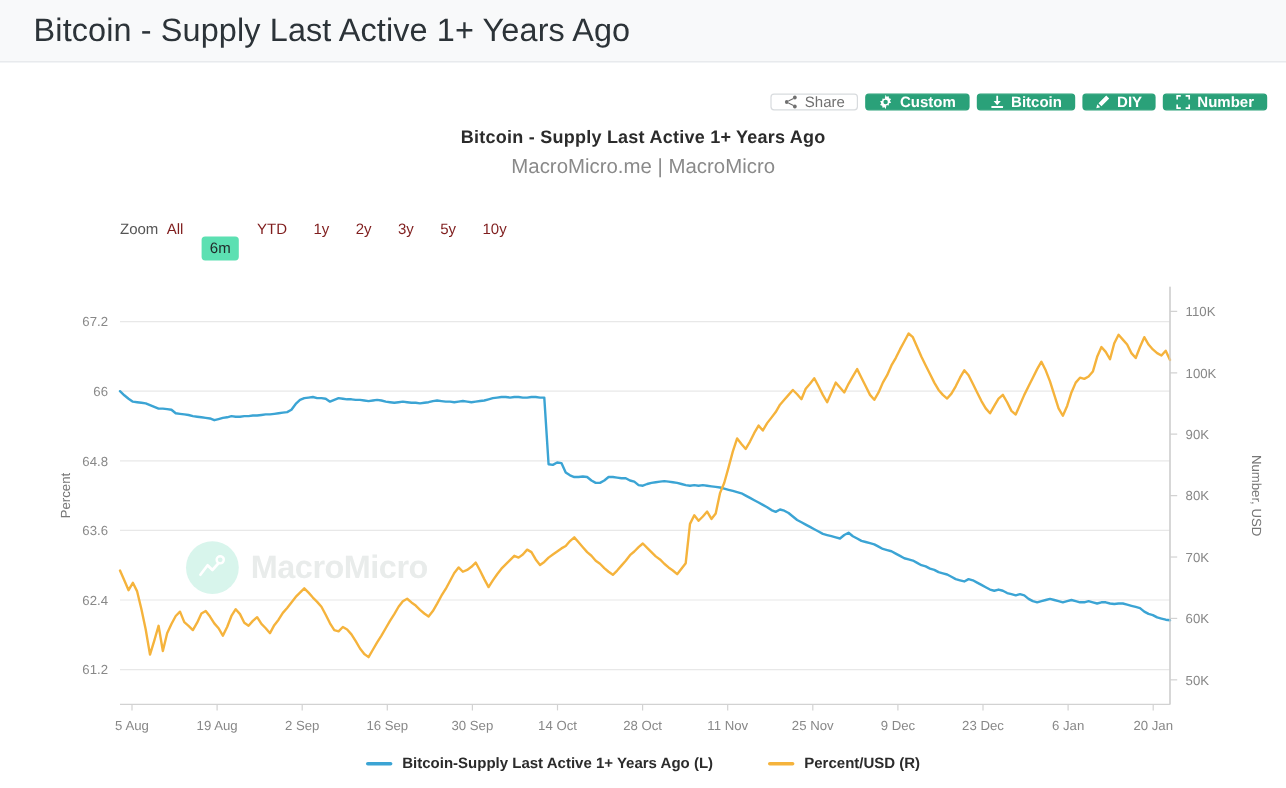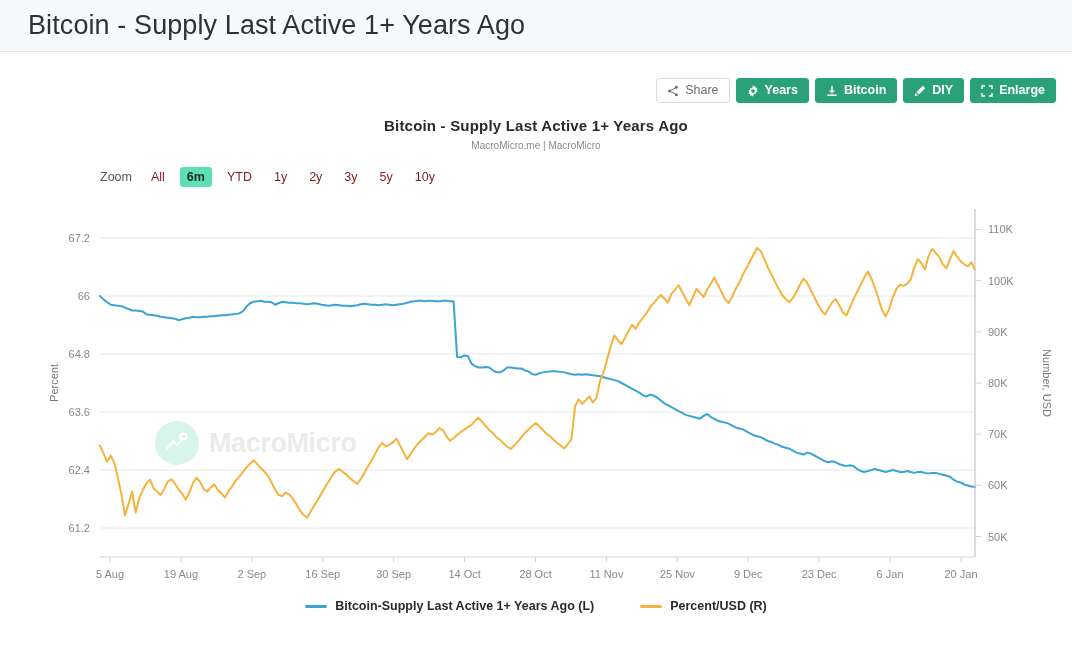--- a/index.html
+++ b/index.html
@@ -23,46 +23,46 @@
     font-size:27px; font-weight:400; color:#2c3338; letter-spacing:.1px;
     white-space:nowrap;
   }
   
   #toolbar{
     display:flex; justify-content:flex-end; align-items:center;
     gap:6px; padding:26px 16px 0 0;
   }
   .tb-btn{
     display:inline-flex; align-items:center; gap:6px;
-    height:25px; padding:0 10px;
+    height:14px; padding:0 10px;
     border-radius:3px; font-size:12.5px; font-weight:600;
     background:#2aa179; color:#fff; border:1px solid #2aa179;
     cursor:pointer; white-space:nowrap; line-height:1;
   }
   .tb-btn.light{ background:#fff; color:#707070; border:1px solid #d8dbde; font-weight:400;}
   .tb-btn svg{ display:block; }
   
   #chart-heading{ text-align:center; margin-top:14px; }
   #chart-heading .c-title{
     font-size:15px; font-weight:bold; color:#2b2b2b; letter-spacing:.2px;
   }
   #chart-heading .c-sub{
-    font-size:10px; color:#8a8a8a; margin-top:6px;
+    font-size:17px; color:#8a8a8a; margin-top:6px;
   }
   
   #range-bar{
     display:flex; align-items:center; gap:0px;
     margin:16px 0 0 100px; font-size:12.5px; color:#666;
   }
-  #range-bar .rb-label{ margin-right:12px; color:#555; }
+  #range-bar .rb-label{ color:#555; }
   .rb-opt{
     padding:3px 7px; margin-right:8px; border-radius:3px;
     cursor:pointer; color:#7f1d1d;
   }
-  .rb-opt.active{ background:#5ce0b2; color:#212b2b; font-weight:700; }
+  .rb-opt.active{ background:#5ce0b2; color:#212b2b; font-weight:400;margin-top:32px; }
   
   #plot-wrap{
     position:relative; margin-top:8px;
     width:1072px; height:400px;
   }
   #plot-svg{ position:absolute; left:0; top:0; }
   #watermark{
     position:absolute; left:155px; top:226px;
     display:flex; align-items:center; gap:10px;
     pointer-events:none; user-select:none;
@@ -103,21 +103,21 @@
       </span>
       <span>Share</span>
     </div>
     <div class="tb-btn">
       <span>
         <svg width="12" height="12" viewBox="0 0 16 16">
           <path fill="currentColor" d="M8 0l1.1 2.1 2.3-.6.4 2.4 2.3.8-1.3 2 1.3 2-2.3.8-.4 2.4-2.3-.6L8 16l-1.1-2.1-2.3.6-.4-2.4-2.3-.8 1.3-2-1.3-2 2.3-.8.4-2.4 2.3.6z"></path>
           <circle cx="8" cy="8" r="2.5" fill="#2aa179"></circle>
         </svg>
       </span>
-      <span>Years</span>
+      <span>Custom</span>
     </div>
     <div class="tb-btn">
       <span>
         <svg width="12" height="12" viewBox="0 0 16 16">
           <path fill="currentColor" d="M7 1h2v6h3l-4 4.5L4 7h3z"></path>
           <rect x="1.5" y="12.5" width="13" height="2.2" rx="0.6" fill="currentColor"></rect>
         </svg>
       </span>
       <span>Bitcoin</span>
     </div>
@@ -128,21 +128,21 @@
         </svg>
       </span>
       <span>DIY</span>
     </div>
     <div class="tb-btn">
       <span>
         <svg width="12" height="12" viewBox="0 0 16 16">
           <path fill="none" stroke="currentColor" stroke-width="1.9" d="M1.3 5.3v-4h4M10.7 1.3h4v4M14.7 10.7v4h-4M5.3 14.7h-4v-4"></path>
         </svg>
       </span>
-      <span>Enlarge</span>
+      <span>Number</span>
     </div>
   </div>
 
 <div id="chart-heading">
   <div class="c-title">Bitcoin - Supply Last Active 1+ Years Ago</div>
   <div class="c-sub">MacroMicro.me | MacroMicro</div>
 </div>
 
 <div id="range-bar">
   <span class="rb-label">Zoom</span>

